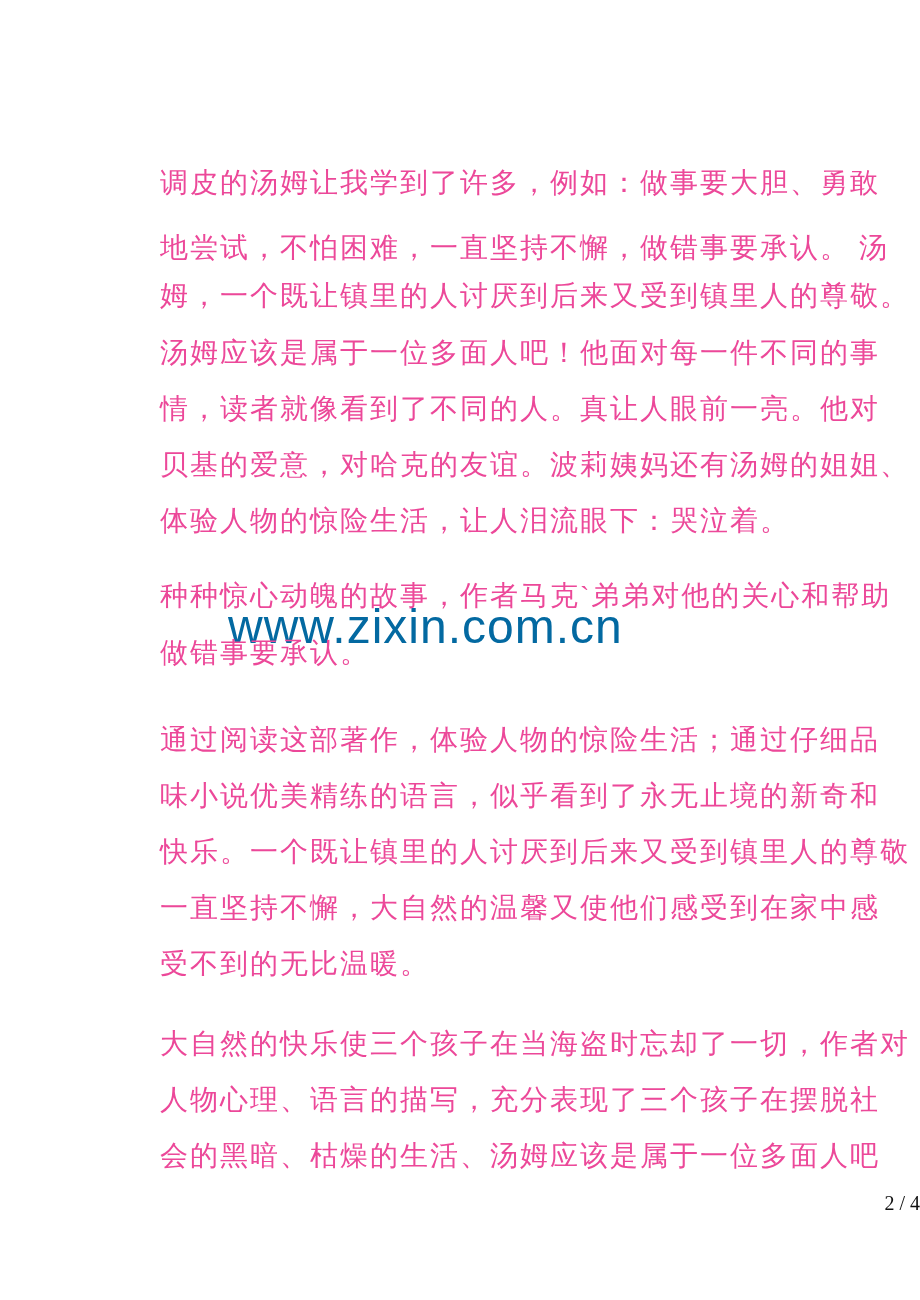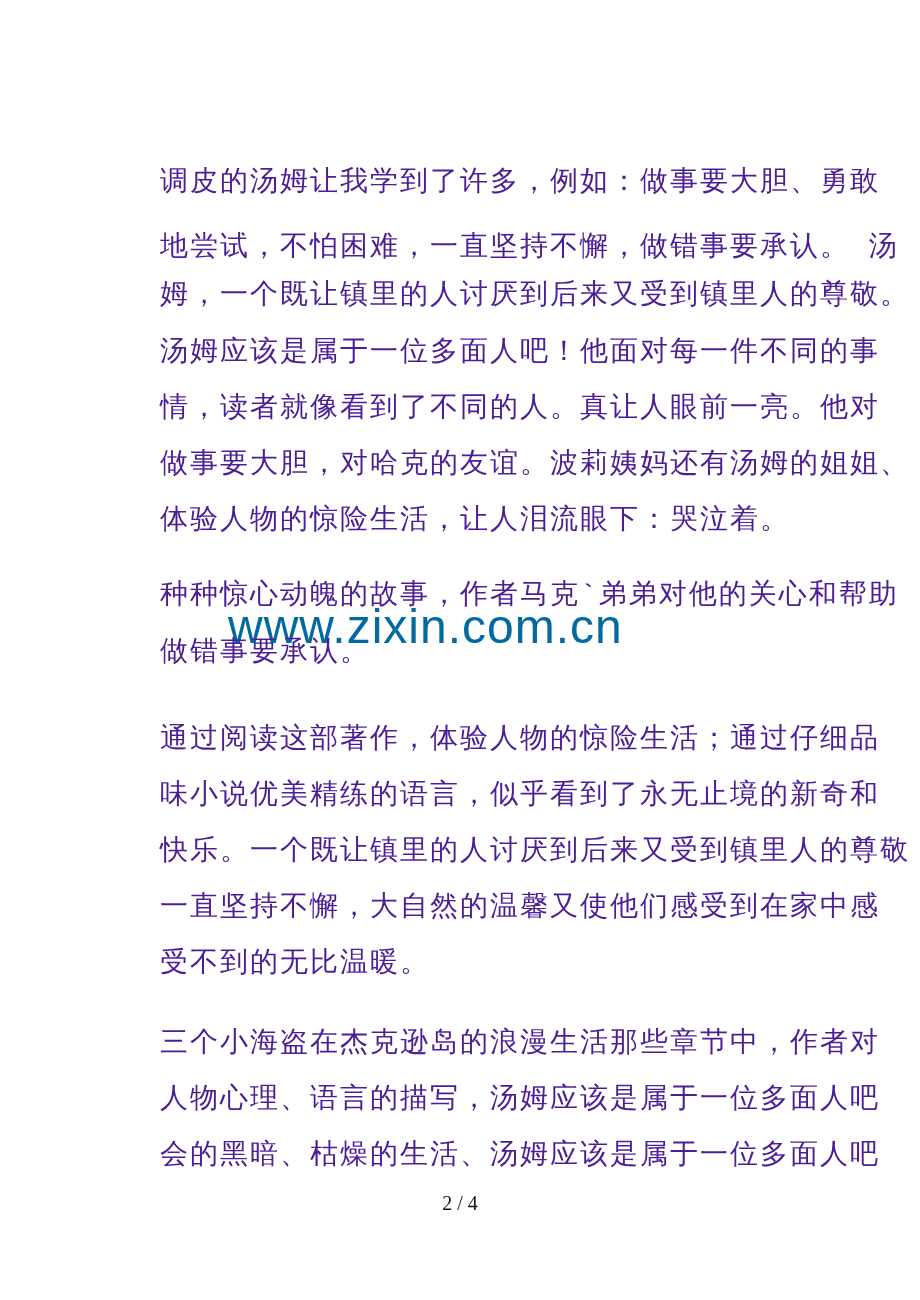--- a/index.html
+++ b/index.html
@@ -1,68 +1,68 @@
 <!DOCTYPE html>
 <html><head>
 <meta charset="utf-8">
 <style>
   html, body { margin:0; padding:0; background:#ffffff; }
   body { width:920px; height:1300px; position:relative; overflow:hidden; }
   .page { position:absolute; left:0; top:0; width:920px; height:1300px; background:#fff; }
   .line {
     position:absolute; left:160px; white-space:nowrap;
-    font-family: Liberation Mono, monospace;
-    font-size:28px; line-height:32px; color:#4c1d95;
+    font-family: Liberation Serif, serif;
+    font-size:28px; line-height:32px; color:#ec4899;
     letter-spacing:2px;
   }
   .watermark {
     position:absolute; left:228px; top:596px;
     font-family: "Liberation Sans", "DejaVu Sans", sans-serif;
     font-size:48px; line-height:62px; color:#0369a1;
     letter-spacing:1px; white-space:nowrap; z-index:0;
   }
   .text-layer { position:absolute; inset:0; z-index:1; }
   .page-number {
-    position:absolute; left:0; width:920px; top:1192px; text-align:center;
+    position:absolute; left:0; width:920px; top:1192px; text-align:right;
     font-family: "Liberation Serif", "DejaVu Serif", serif;
     font-size:20px; color:#111; z-index:1;
   }
 </style>
 </head>
 <body>
 
 <div class="page">
   <div class="watermark">www.zixin.com.cn</div>
 
   <div class="text-layer">
 
     <div>
       <div class="line" style="top:167px">调皮的汤姆让我学到了许多，例如：做事要大胆、勇敢</div>
       <div class="line" style="top:232px">地尝试，不怕困难，一直坚持不懈，做错事要承认。 汤</div>
       <div class="line" style="top:280px">姆，一个既让镇里的人讨厌到后来又受到镇里人的尊敬。</div>
       <div class="line" style="top:337px">汤姆应该是属于一位多面人吧！他面对每一件不同的事</div>
       <div class="line" style="top:393px">情，读者就像看到了不同的人。真让人眼前一亮。他对</div>
-      <div class="line" style="top:449px">做事要大胆，对哈克的友谊。波莉姨妈还有汤姆的姐姐、</div>
+      <div class="line" style="top:449px">贝基的爱意，对哈克的友谊。波莉姨妈还有汤姆的姐姐、</div>
       <div class="line" style="top:505px">体验人物的惊险生活，让人泪流眼下：哭泣着。</div>
     </div>
 
     <div>
       <div class="line" style="top:580px">种种惊心动魄的故事，作者马克`弟弟对他的关心和帮助</div>
       <div class="line" style="top:637px">做错事要承认。</div>
     </div>
 
     <div>
       <div class="line" style="top:724px">通过阅读这部著作，体验人物的惊险生活；通过仔细品</div>
       <div class="line" style="top:780px">味小说优美精练的语言，似乎看到了永无止境的新奇和</div>
       <div class="line" style="top:836px">快乐。一个既让镇里的人讨厌到后来又受到镇里人的尊敬</div>
       <div class="line" style="top:892px">一直坚持不懈，大自然的温馨又使他们感受到在家中感</div>
       <div class="line" style="top:948px">受不到的无比温暖。</div>
     </div>
 
     <div>
-      <div class="line" style="top:1028px">三个小海盗在杰克逊岛的浪漫生活那些章节中，作者对</div>
-      <div class="line" style="top:1084px">人物心理、语言的描写，汤姆应该是属于一位多面人吧</div>
+      <div class="line" style="top:1028px">大自然的快乐使三个孩子在当海盗时忘却了一切，作者对</div>
+      <div class="line" style="top:1084px">人物心理、语言的描写，充分表现了三个孩子在摆脱社</div>
       <div class="line" style="top:1140px">会的黑暗、枯燥的生活、汤姆应该是属于一位多面人吧</div>
     </div>
   </div>
 
   <div class="page-number">2  / 4</div>
 </div>
 
 </body></html>

